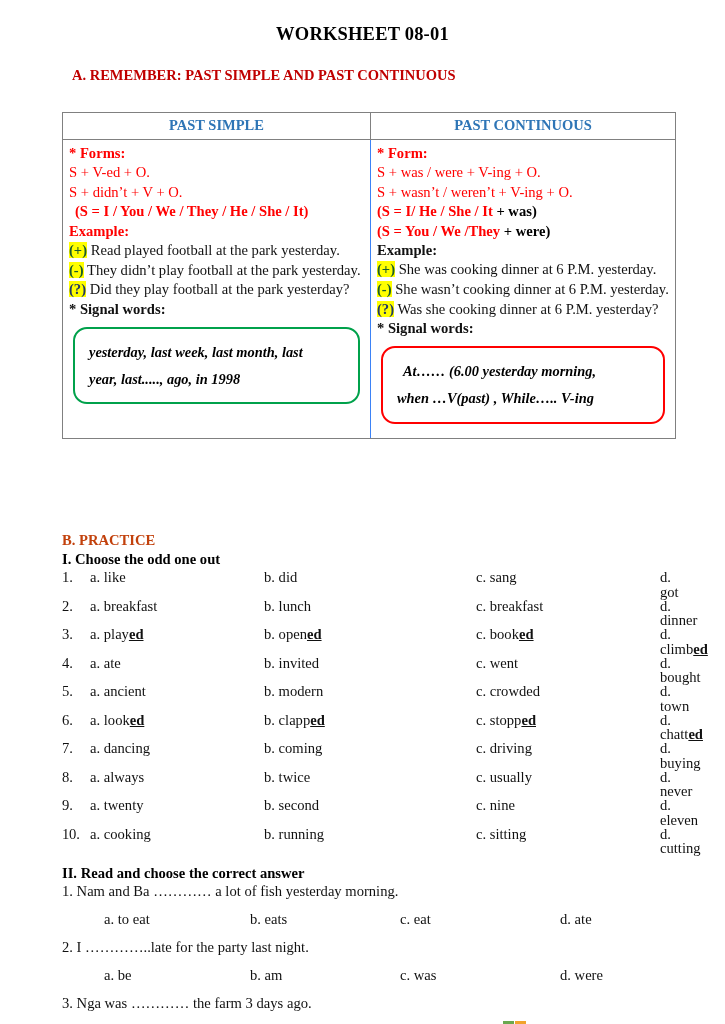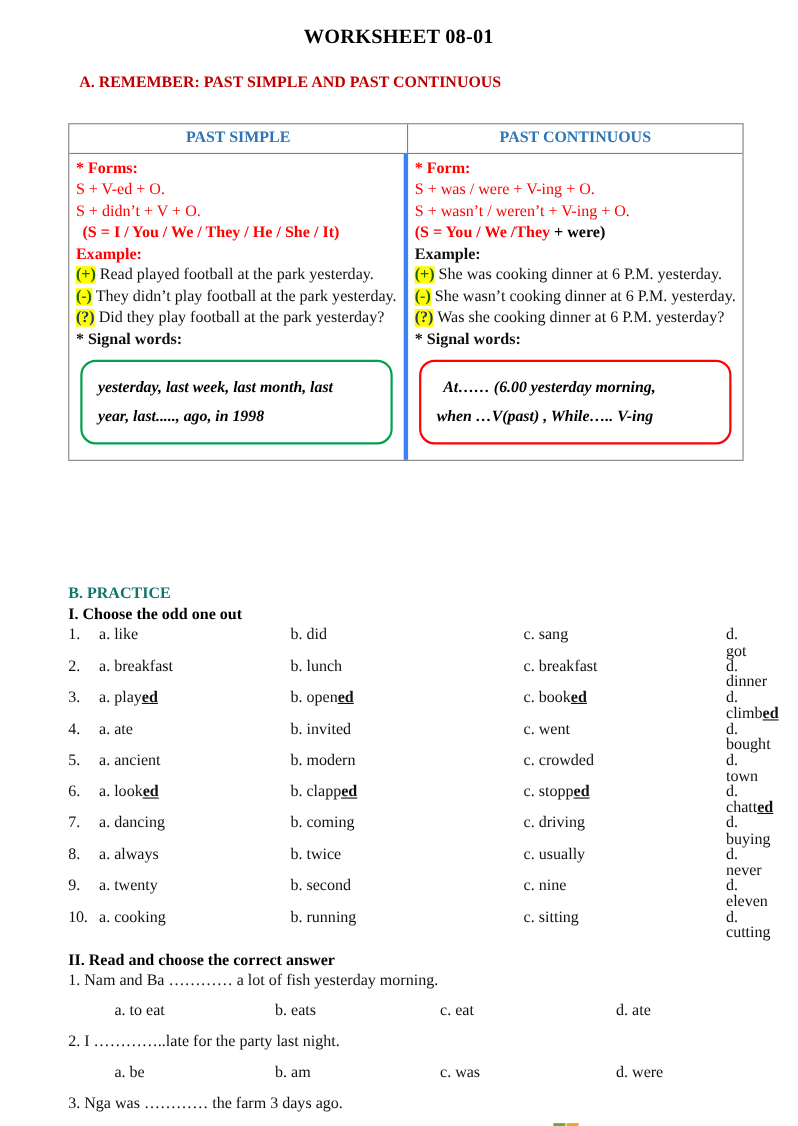--- a/index.html
+++ b/index.html
@@ -78,21 +78,21 @@
   .gt-body-row {
     display: flex;
     align-items: stretch;
   }
   .gt-cell {
     box-sizing: border-box;
     padding: 4px 6px 8px 6px;
   }
   .gt-cell.left {
     flex: 0 0 308px;
-    border-right: 4px solid #3b82f6;
+    border-right: 1px solid #3b82f6;
   }
   .gt-cell.right {
     flex: 1 1 auto;
   }
 
   .line {
     font-size: 14.6px;
     line-height: 1.33;
     white-space: nowrap;
   }
@@ -152,21 +152,21 @@
   }
 
   
   .practice-wrap {
     position: absolute;
     left: 62px;
     top: 508px;
     width: 620px;
   }
   .section-b-heading {
-    color: #0f766e;
+    color: #c2410c;
     font-weight: bold;
     font-size: 14.6px;
     margin: 0 0 2px 0;
   }
   .sub-heading {
     font-weight: bold;
     font-size: 14.6px;
     color: #000000;
     margin: 2px 0 2px 0;
   }
@@ -298,20 +298,23 @@
           <div class="signal-text">yesterday, last week, last month, last</div>
           <div class="signal-text">year, last....., ago, in 1998</div>
         </div>
       </div>
 
       <div class="gt-cell right">
         <div class="line red-b">* Form:</div>
         <div class="line red">S + was / were + V-ing + O.</div>
         <div class="line red">S + wasn’t / weren’t + V-ing + O.</div>
 
+        <div class="line">
+          <span class="red-b">(S = I/ He / She / It </span><span class="blk-b">+ was)</span>
+        </div>
         <div class="line">
           <span class="red-b">(S = You / We /They </span><span class="blk-b">+ were)</span>
         </div>
 
         <div class="line bold">Example:</div>
 
         <div class="example-line">
           <span class="hl">(+)</span>
           <span>She was cooking dinner at 6 P.M. yesterday.</span>
         </div>

